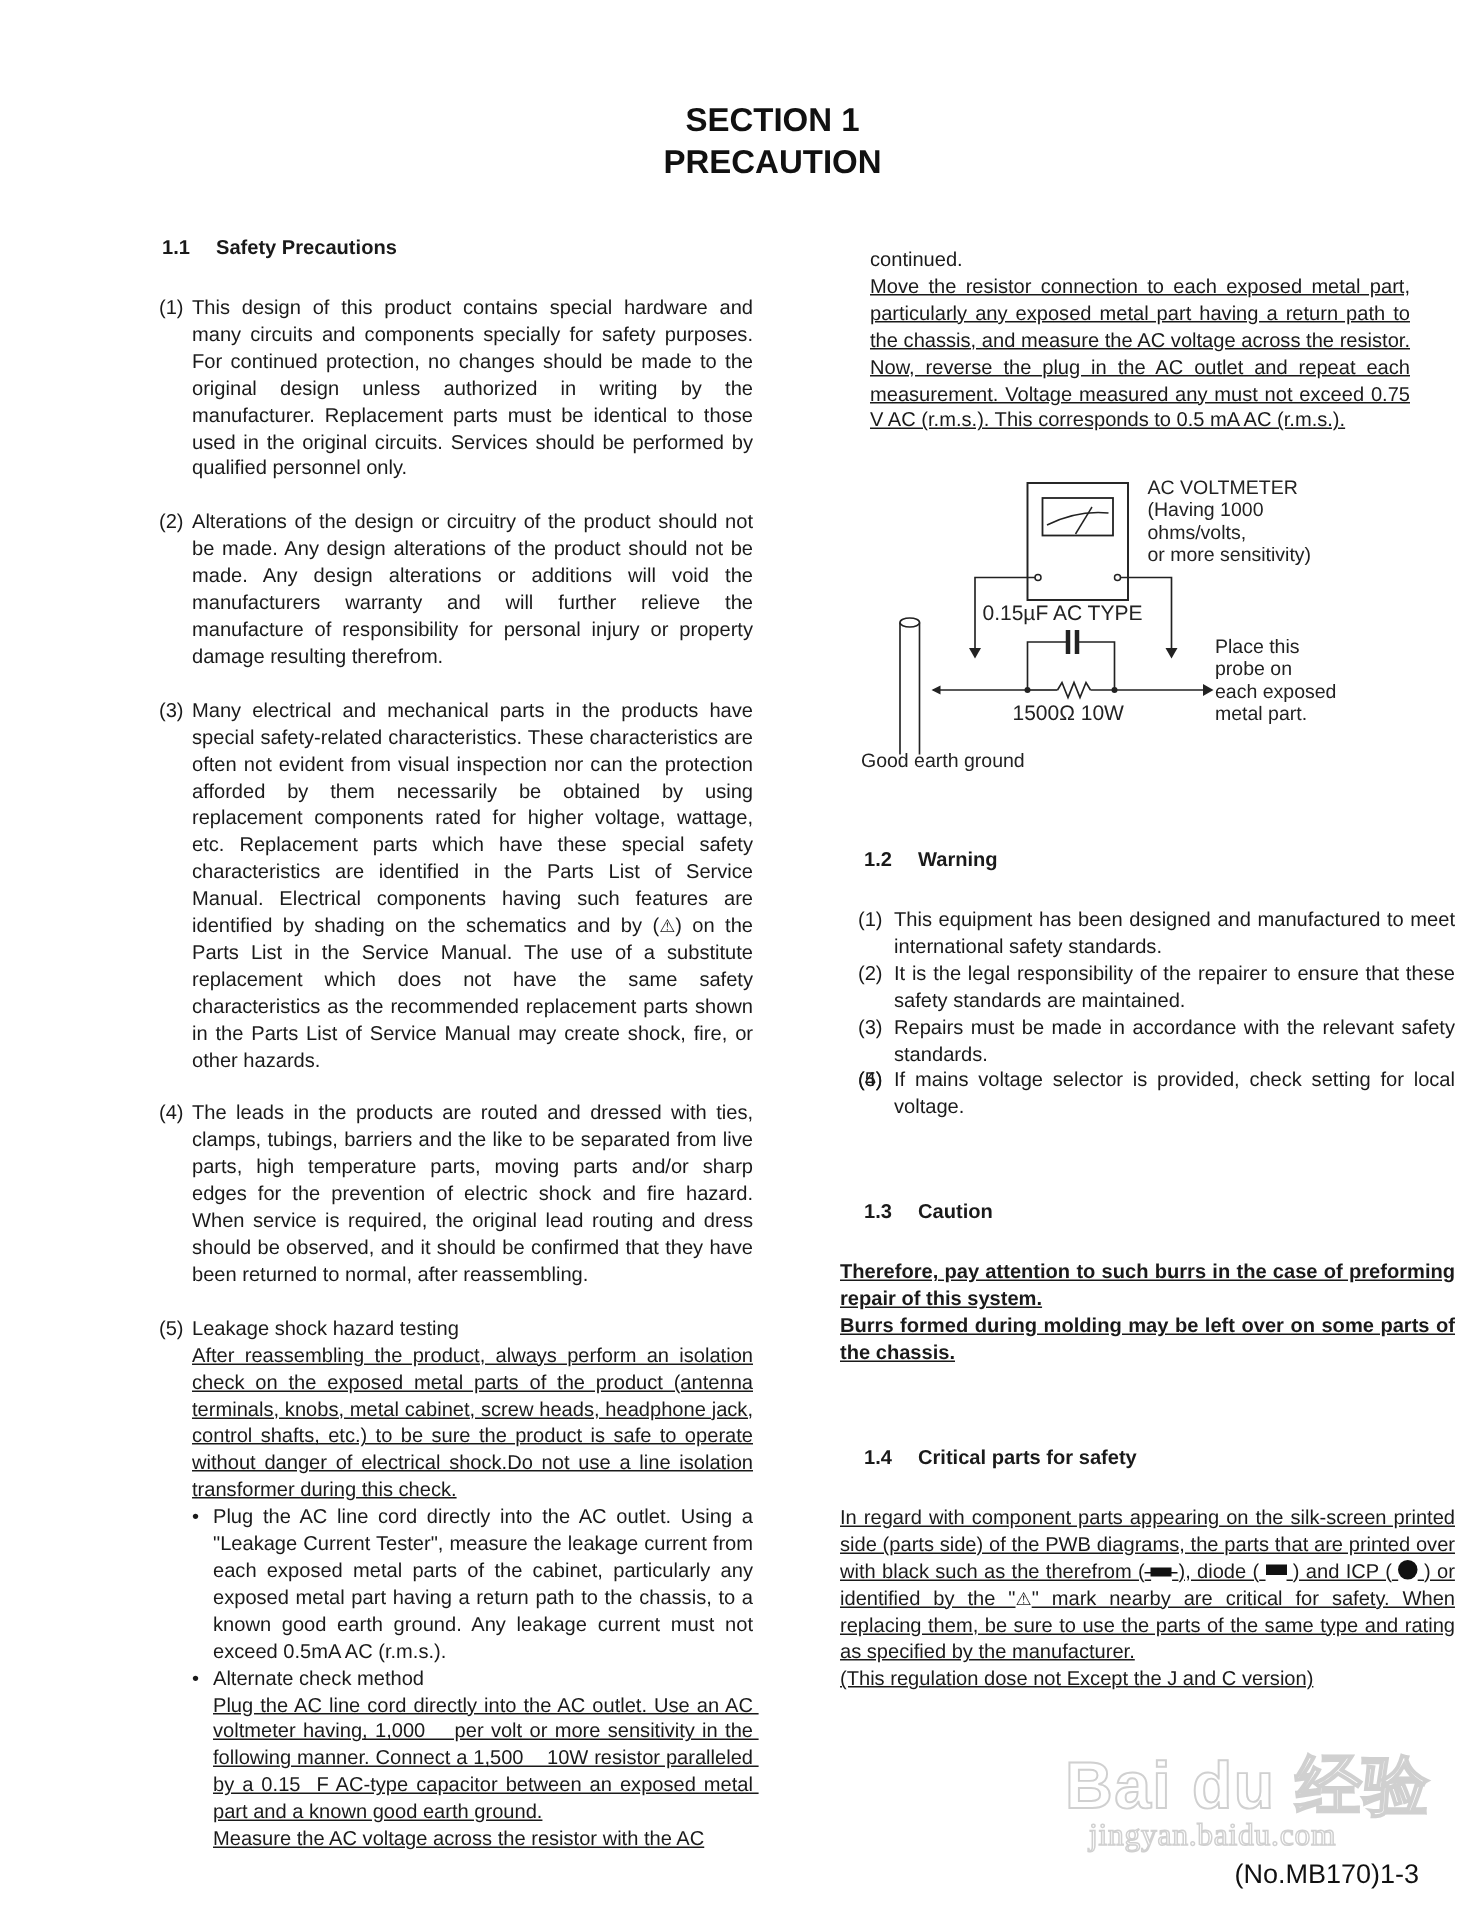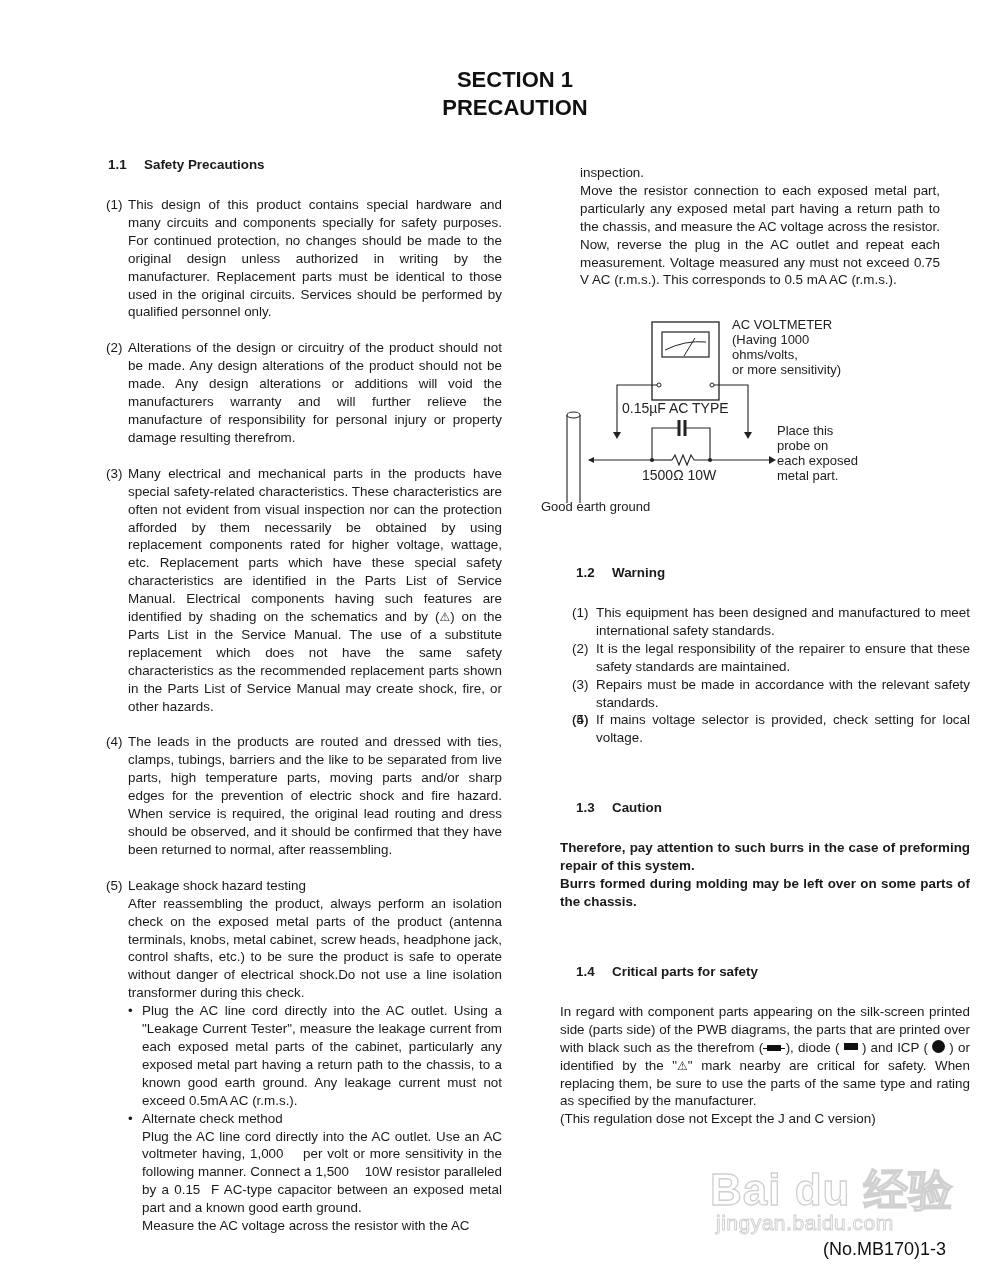--- a/index.html
+++ b/index.html
@@ -7,40 +7,40 @@
          font-family: "Liberation Sans", sans-serif; color: #1a1a1a; }
   .title { position: absolute; left: 0; width: 1030px; top: 66px; text-align: center;
            font-weight: bold; font-size: 22px; line-height: 28px; color: #111; }
   .col { position: absolute; font-size: 13.4px; line-height: 17.9px; }
   .col-left { left: 92px; width: 410px; top: 140px; }
   .col-right { left: 530px; width: 410px; top: 164px; }
   .h { font-weight: bold; font-size: 13.4px; margin: 16px; height: 18px; }
   .h .num { display: inline-block; width: 36px; }
   .item { position: relative; padding-left: 36px; text-align: justify; }
   .item .lbl { position: absolute; left: 14px; top: 0; }
-  .p { text-align: justify; margin: 0; }
+  .p { text-align: justify; margin: 0; text-decoration: underline; }
   .gap { height: 18px; }
   .bullet { position: relative; padding-left: 14px; text-align: justify; }
   .bullet .dot { position: absolute; left: 0; top: 0; }
   .r-item { position: relative; padding-left: 36px; text-align: justify; }
   .r-item .lbl { position: absolute; left: 12px; top: 0; }
   .bold { font-weight: bold; }
   .warn-tri { display: inline-block; font-size: 12px; line-height: 12px; }
   .sym-res { display:inline-block; width:14px; height:6px; background:#111; vertical-align:middle; position:relative; }
   .sym-res:before { content:""; position:absolute; left:-4px; top:2.5px; width:22px; height:1px; background:#111; }
   .sym-diode { display:inline-block; width:14px; height:7px; background:#111; vertical-align:middle; margin-top:-4px; }
   .sym-icp { display:inline-block; width:13px; height:13px; border-radius:50%; background:#111; vertical-align:middle; margin-top:-3px; }
-  .diagram { position: absolute; left: 532px; top: 315px; width: 340px; height: 210px; text-decoration: underline; }
+  .diagram { position: absolute; left: 565px; top: 315px; width: 340px; height: 210px; text-decoration: underline; }
   .diagram svg text { font-family: "Liberation Sans", sans-serif; font-size: 13px; fill: #222; }
   .footer { position: absolute; right: 43px; top: 1239px; font-size: 18px; color: #111; }
   .watermark { position: absolute; left: 700px; top: 1135px; width: 260px; height: 100px; pointer-events: none; }
   .wm-big { position: absolute; left: 10px; top: 26px; font-size: 44px; font-weight: bold; color: #fff;
             -webkit-text-stroke: 1.3px #d0d0d0; letter-spacing: 1px; }
-  .wm-small { position: absolute; left: 16px; top: 76px; font-size: 21px; color: #fff;
-              -webkit-text-stroke: 1px #d0d0d0; letter-spacing: 0.5px; }
+  .wm-small { position: absolute; left: 26px; top: 76px; font-size: 21px; color: #fff;
+              -webkit-text-stroke: 1px #d0d0d0; letter-spacing: 0.5px; font-family: Liberation Serif, serif; }
 </style>
 </head>
 <body>
 
 <div class="title">
   <div>SECTION 1</div>
   <div>PRECAUTION</div>
 </div>
 
 <div class="col col-left">
@@ -80,21 +80,21 @@
       <span class="dot">•</span>
       <div>Alternate check method</div>
       <div class="p" style="white-space:pre-wrap">Plug the AC line cord directly into the AC outlet. Use an AC voltmeter having, 1,000    per volt or more sensitivity in the following manner. Connect a 1,500    10W resistor paralleled by a 0.15  F AC-type capacitor between an exposed metal part and a known good earth ground.</div>
       <div class="p">Measure the AC voltage across the resistor with the AC</div>
     </div>
   </div>
 </div>
 
 <div class="col col-right">
   <div style="padding-left:50px">
-    <div>inspection.</div>
+    <div>continued.</div>
     <div class="p">Move the resistor connection to each exposed metal part, particularly any exposed metal part having a return path to the chassis, and measure the AC voltage across the resistor. Now, reverse the plug in the AC outlet and repeat each measurement. Voltage measured any must not exceed 0.75 V AC (r.m.s.). This corresponds to  0.5 mA AC (r.m.s.).</div>
   </div>
 </div>
 
 <div class="diagram">
   <svg width="340" height="210" viewBox="0 0 340 210">
 
     <rect x="120" y="7" width="67" height="78" fill="none" stroke="#222" stroke-width="1.3"></rect>
     <rect x="130" y="17" width="47" height="25" fill="none" stroke="#222" stroke-width="1.2"></rect>
     <path d="M133 35 Q153 25 174 27" fill="none" stroke="#222" stroke-width="1"></path>

